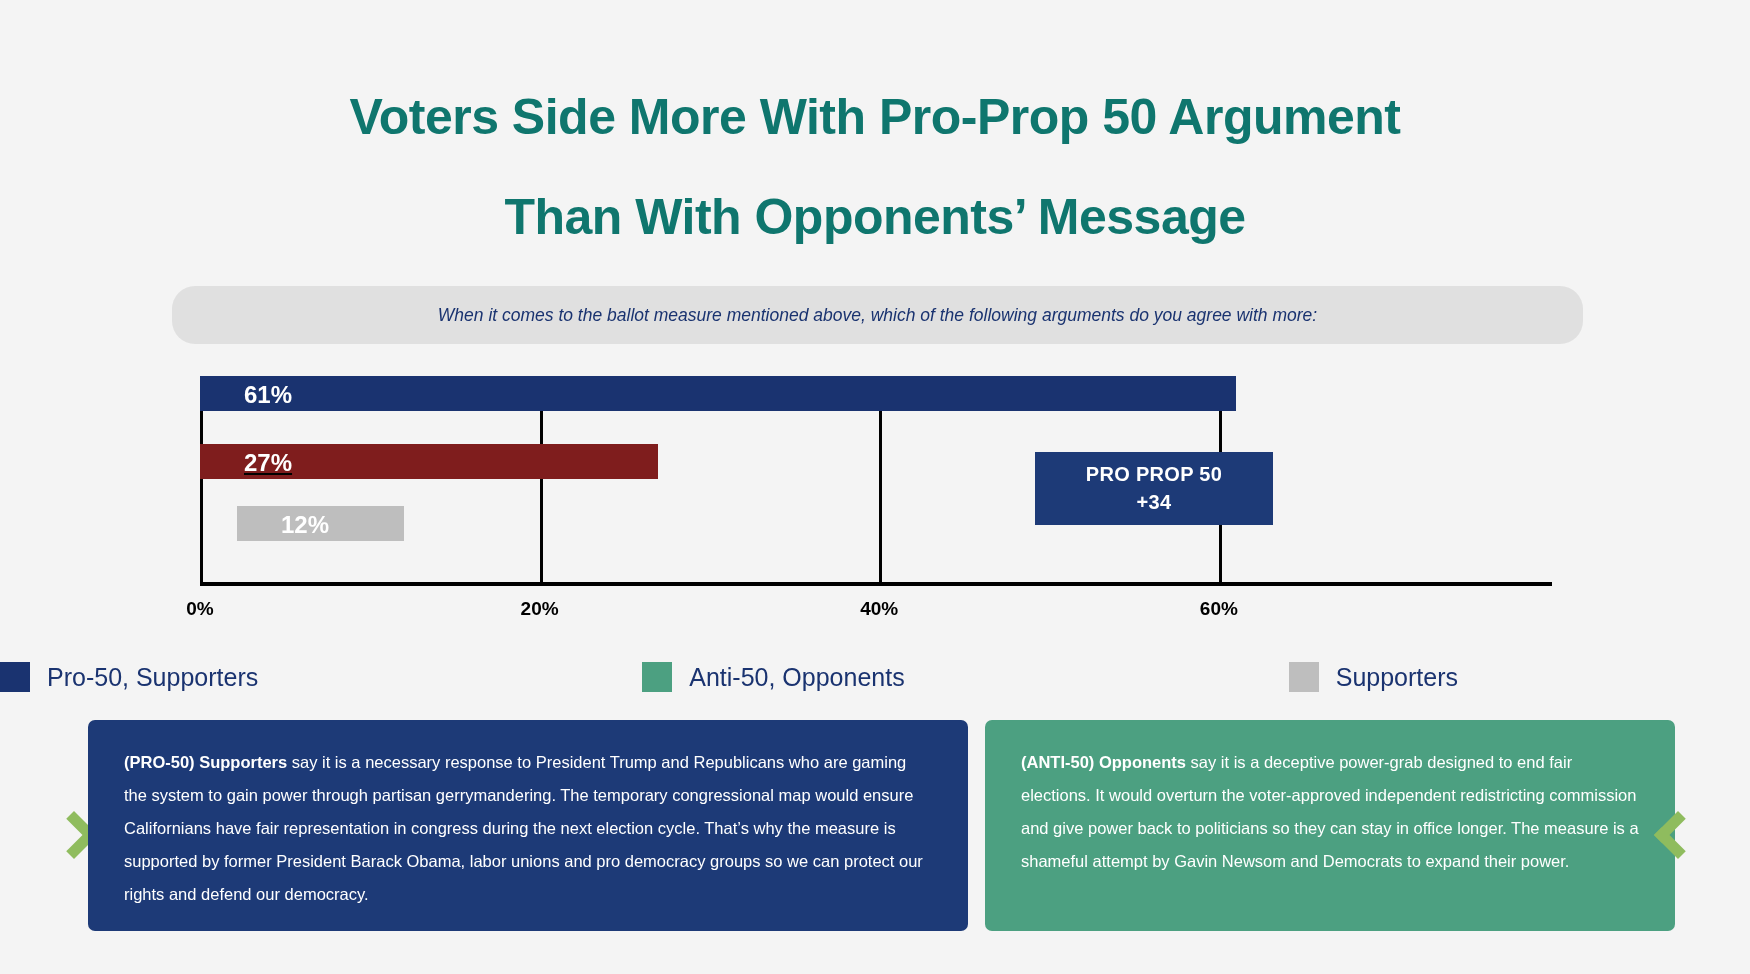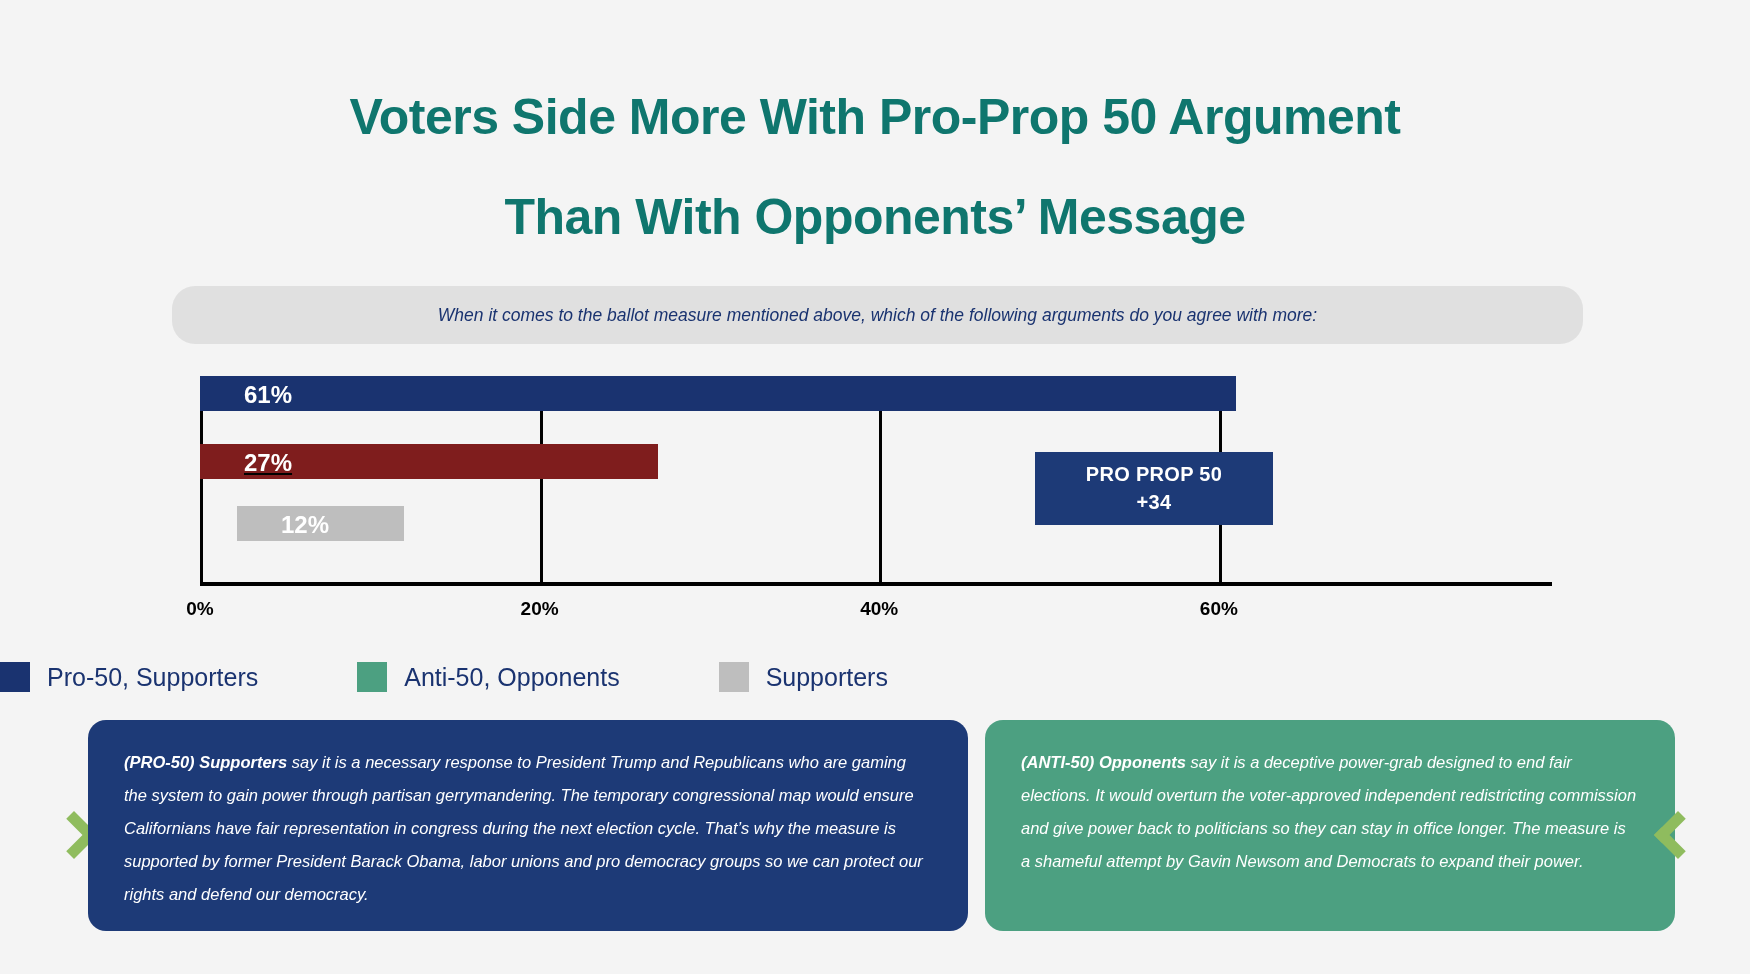--- a/index.html
+++ b/index.html
@@ -134,23 +134,23 @@
     letter-spacing: 0.3px;
   }
 
   
   #legend {
     position: absolute;
     left: 0;
     top: 662px;
     width: 1458px;
     display: flex;
-    justify-content: flex-start;
-    align-items: center;
-    gap: 99px;
+    justify-content: space-between;
+    align-items: center;
+    gap: 65px;
   }
   .legend-item {
     display: flex;
     align-items: center;
     gap: 17px;
   }
   .legend-swatch {
     width: 30px;
     height: 30px;
   }
@@ -163,23 +163,22 @@
   #boxes {
     position: absolute;
     left: 0;
     top: 720px;
     width: 1750px;
     height: 220px;
   }
   .arg-box {
     position: absolute;
     top: 0;
-    border-radius: 18px;
+    border-radius: 7px;
     padding: 26px 36px 22px 36px;
-    font-style: italic;
   }
   #arg-box-pro {
     left: 88px;
     width: 880px;
     height: 211px;
     background: #1d3a77;
   }
   #arg-box-anti {
     left: 985px;
     width: 690px;

